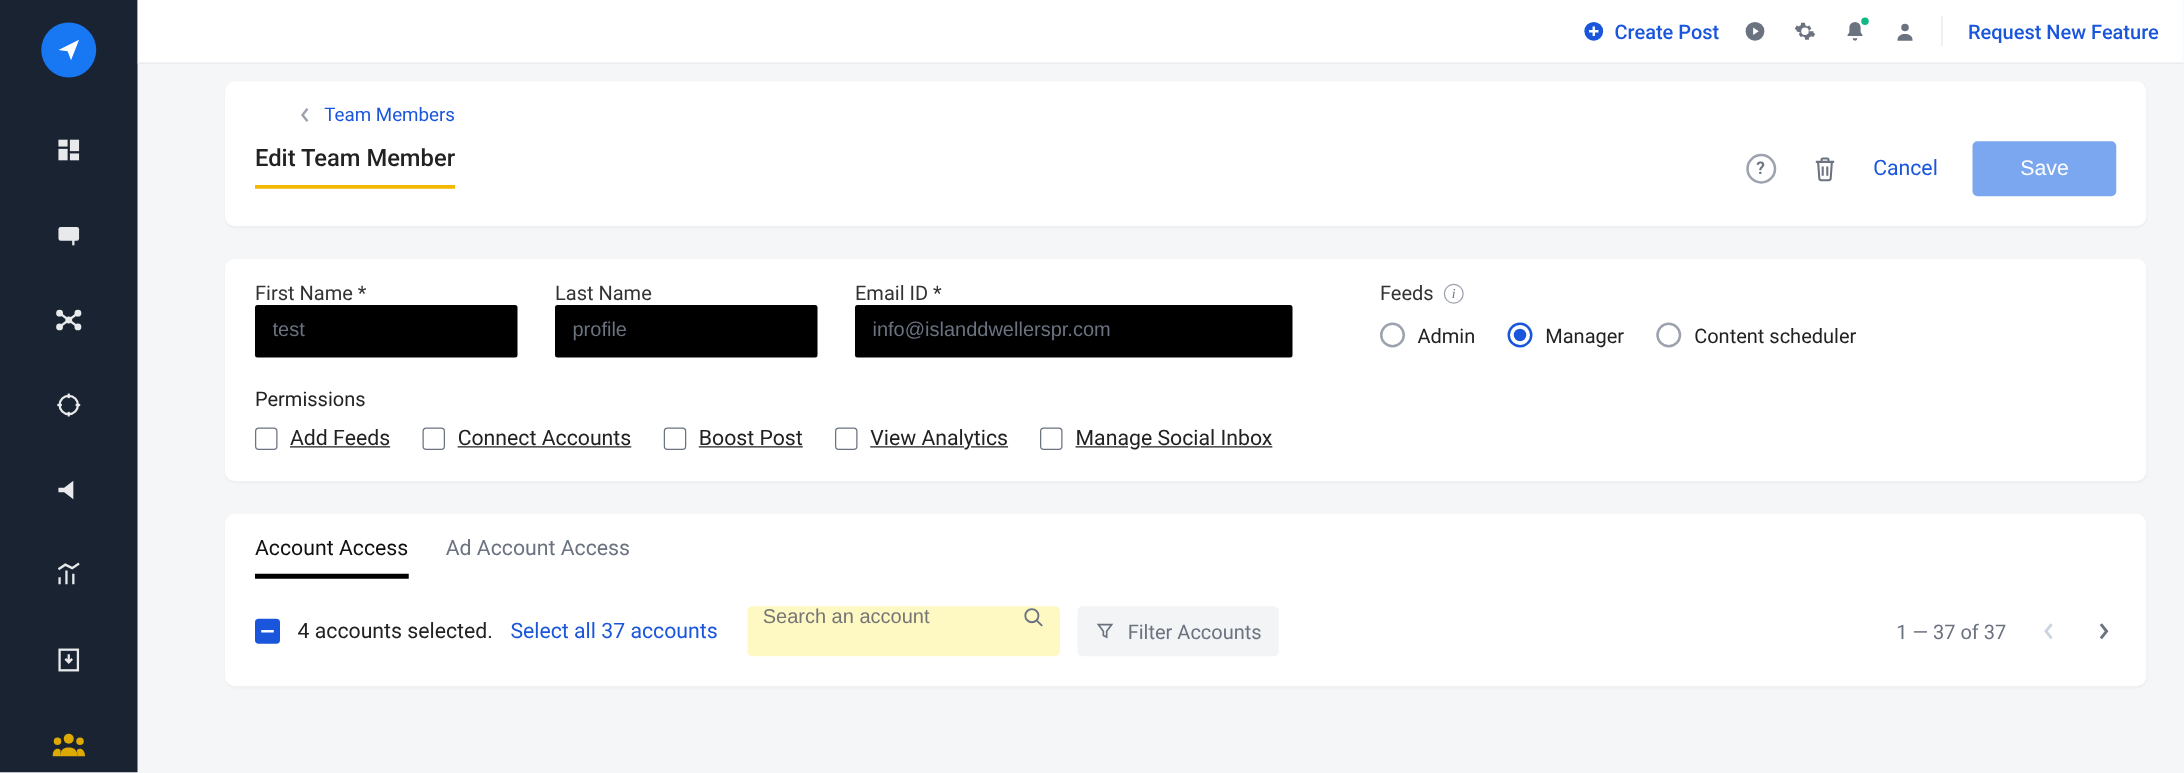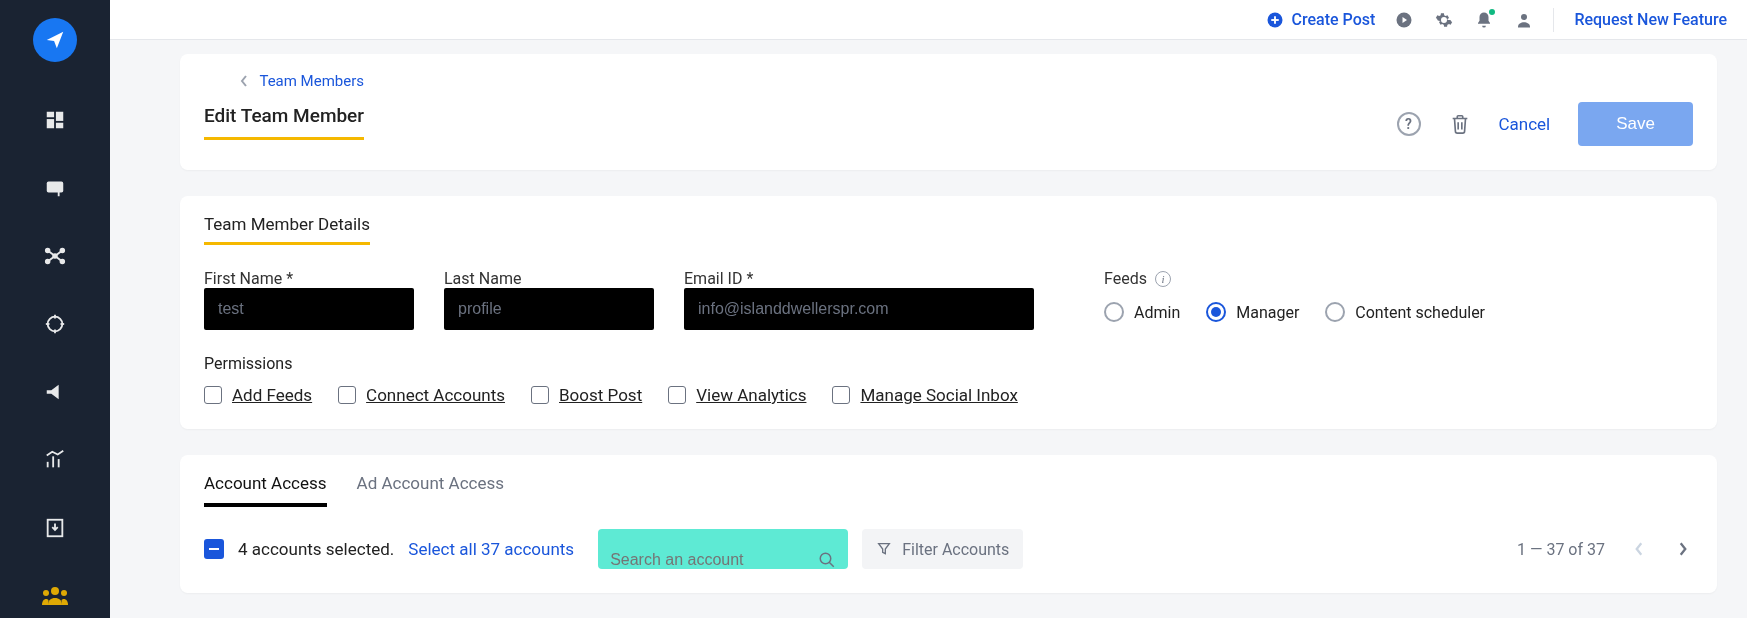--- a/index.html
+++ b/index.html
@@ -45,21 +45,21 @@
     
     .main {
       flex: 1;
       display: flex;
       flex-direction: column;
       overflow: hidden;
     }
 
     
     .topbar {
-      height: 40px;
+      height: 51px;
       background: #fff;
       border-bottom: 1px solid #e5e7eb;
       display: flex;
       align-items: center;
       justify-content: flex-end;
       padding: 0 20px;
       gap: 20px;
     }
     .create-post {
       color: #1a56db;
@@ -219,23 +219,23 @@
       display:flex; align-items:center; justify-content:center;
     }
     .sel-indicator::after {
       content: '';
       width: 10px; height: 2.5px; background: #fff;
     }
     .sel-text { font-size: 17px; }
     .sel-all-link { color: #1a56db; cursor: pointer; font-size: 17px; }
 
     .search-box {
-      background: #5eead4;
+      background: #fef9c3;
       border-radius: 4px;
-      display: flex; align-items: flex-end;
+      display: flex; align-items: flex-start;
       padding: 0 12px;
       width: 250px; height: 40px;
     }
     .search-box input {
       border: none; background: transparent; flex:1;
       font-size: 16px; color: #6b7280; outline: none;
     }
     .filter-box {
       background: #f3f4f6;
       border-radius: 4px;
@@ -392,21 +392,20 @@
             <line x1="10" y1="10" x2="10" y2="18"></line>
               <line x1="14" y1="10" x2="14" y2="18"></line>
           </svg>
         </span>
         <span class="cancel-link">Cancel</span>
         <button class="save-btn">Save</button>
       </div>
     </div>
 
     <div class="card">
-      <div class="section-title">Team Member Details</div>
 
       <div class="form-row">
         <div class="form-group fg-name">
           <label class="form-label">First Name *</label>
           <input class="form-input" value="test" style="">
         </div>
         <div class="form-group fg-name">
           <label class="form-label">Last Name</label>
           <input class="form-input" value="profile" style="">
         </div>

